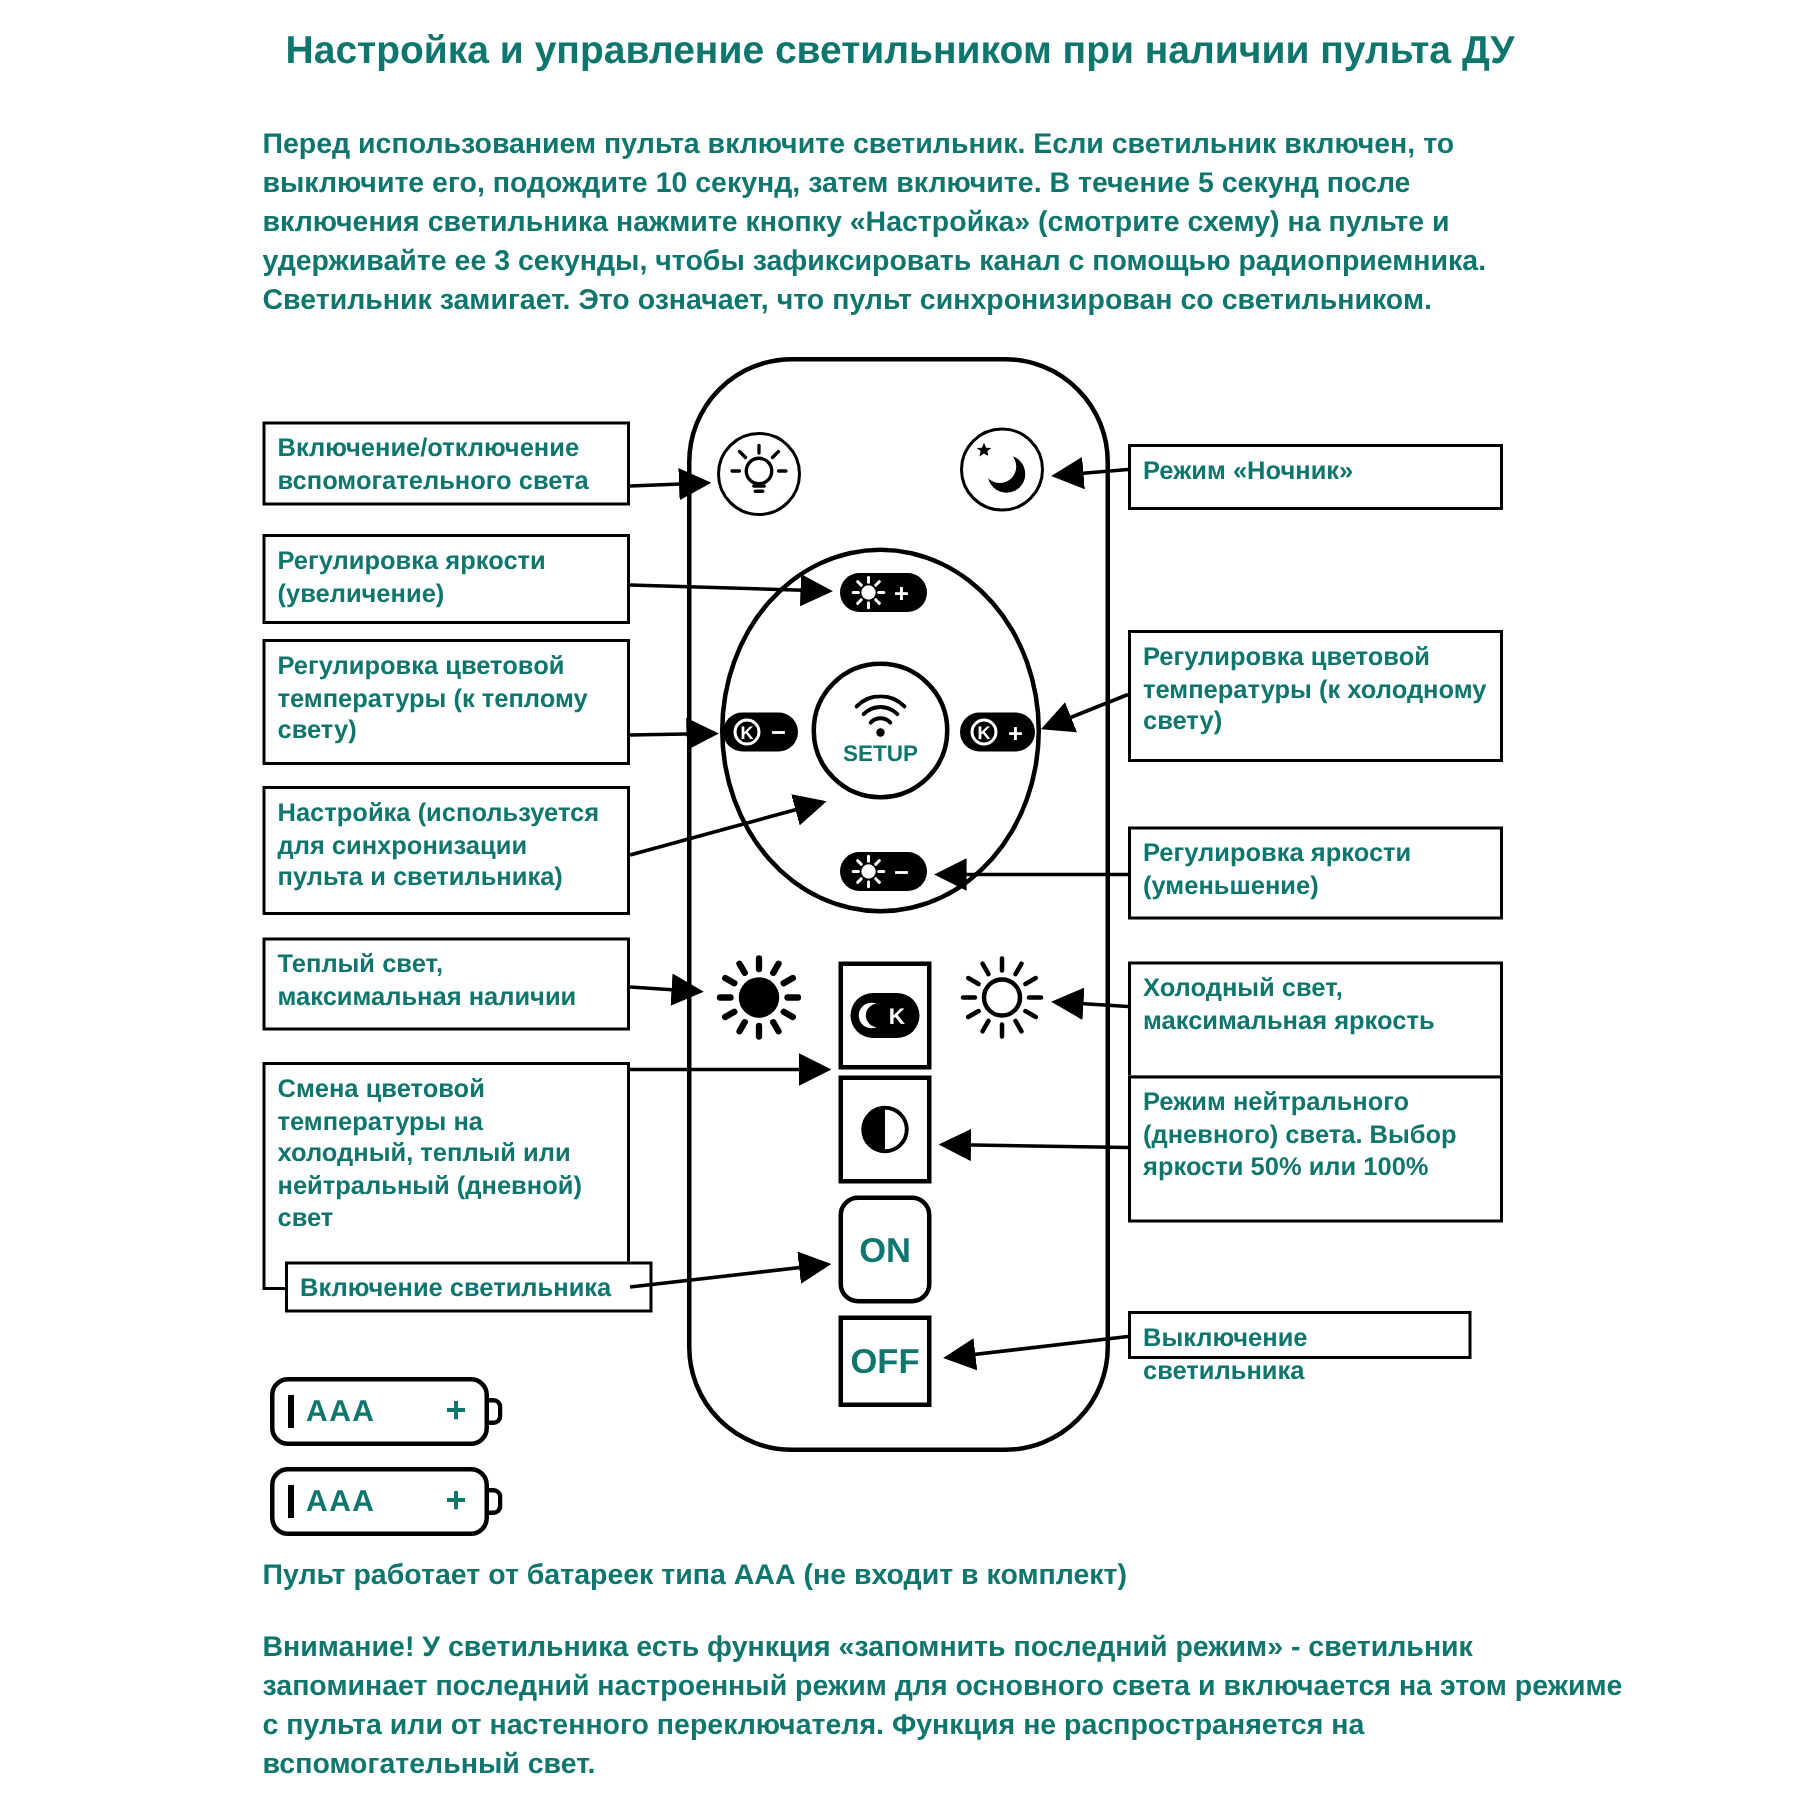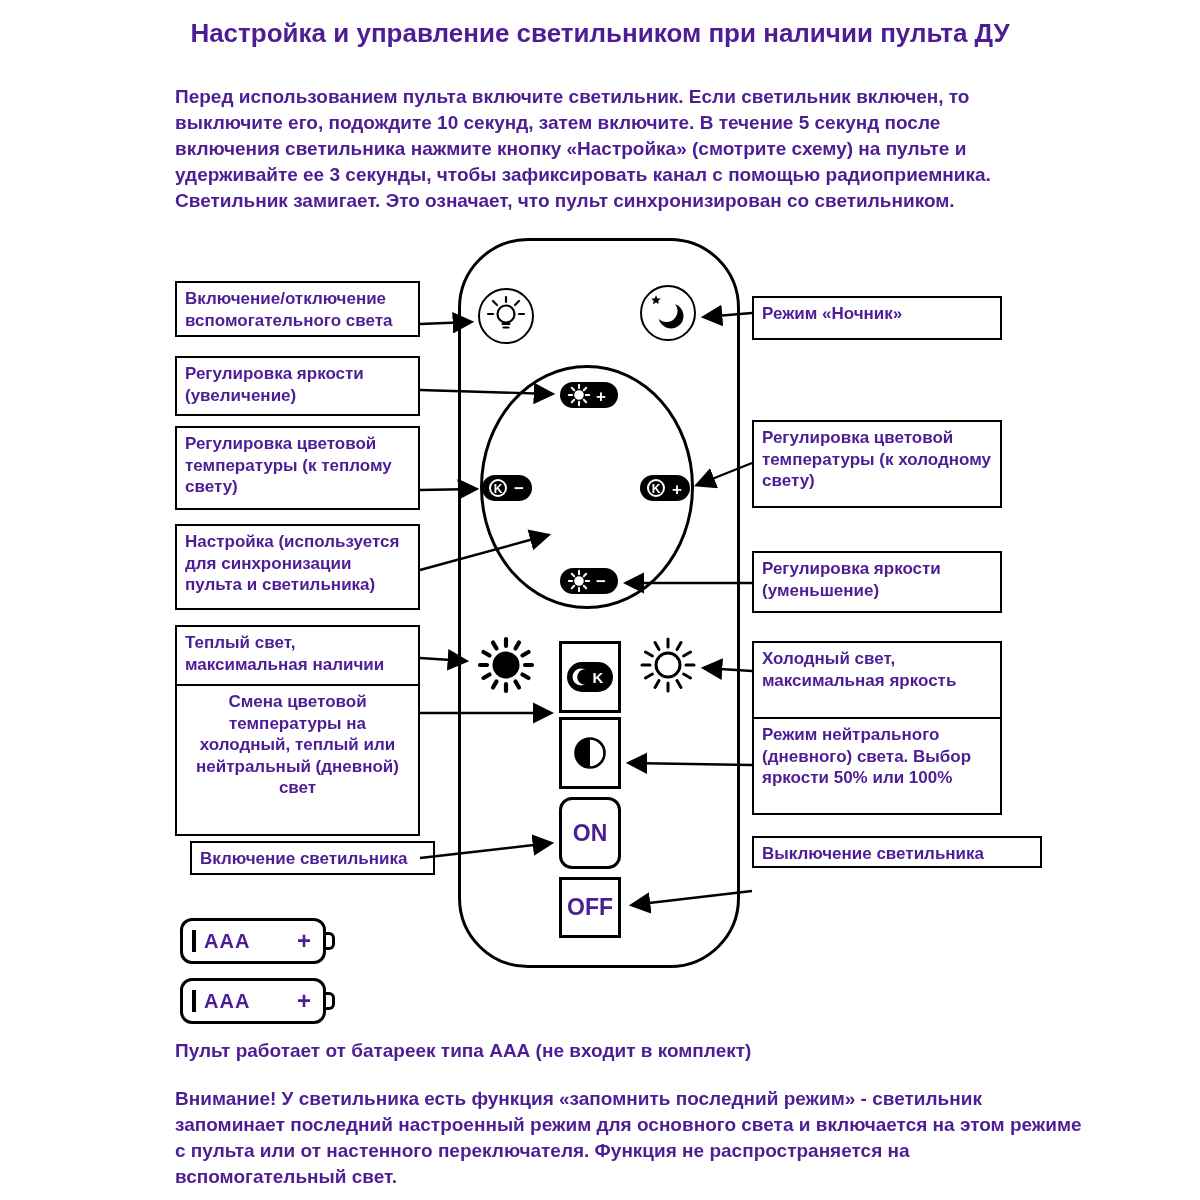--- a/index.html
+++ b/index.html
@@ -1,16 +1,16 @@
 <!DOCTYPE html>
 <html><head>
 <meta charset="utf-8">
 <style>
   html,body{margin:0;padding:0;background:#fff;}
-  .page{position:relative;width:1200px;height:1200px;background:#fff;color:#4c1d95;
+  .page{position:relative;width:1200px;height:1200px;background:#fff;color:#0f766e;
         font-family:"Liberation Sans",sans-serif;font-weight:bold;overflow:hidden;}
   .page-title{position:absolute;left:100px;top:18px;width:1000px;text-align:center;
         font-size:26px;line-height:1.2;margin:0;}
   .intro{position:absolute;left:175px;top:84px;width:862px;font-size:19px;line-height:1.37;margin:0;}
   .warning{position:absolute;left:175px;top:1086px;width:908px;font-size:19px;line-height:1.37;margin:0;}
   .battery-note{position:absolute;left:175px;top:1040px;width:908px;font-size:19px;margin:0;}
 
   .label-box{position:absolute;border:2px solid #000;background:#fff;box-sizing:border-box;
         padding:5px 8px;font-size:17px;line-height:1.27;z-index:5;}
 
@@ -99,20 +99,31 @@
 
   <div class="pill" style="left:481px;top:474px;">
     <svg width="52" height="28" viewBox="0 0 52 28">
       <rect x="1" y="1" width="50" height="26" rx="13" fill="#000"></rect>
       <circle cx="17" cy="14" r="8" fill="none" stroke="#fff" stroke-width="2"></circle>
       <text x="17" y="18.5" class="k-txt">K</text>
       <text x="38" y="20" class="pill-txt">−</text>
     </svg>
   </div>
 
+  <div class="setup-btn">
+    <svg viewBox="0 0 48 32" width="48" height="30">
+      <circle cx="24" cy="27" r="3" fill="#000"></circle>
+      <g fill="none" stroke="#000" stroke-width="2.8" stroke-linecap="round">
+        <path d="M17,20 a9.5,9.5 0 0 1 14,0"></path>
+        <path d="M12,14 a16.5,16.5 0 0 1 24,0"></path>
+        <path d="M7,8.5 a23.5,23.5 0 0 1 34,0"></path>
+      </g>
+    </svg>
+    <span class="setup-label">SETUP</span>
+  </div>
 
   <div class="pill" style="left:639px;top:474px;">
     <svg width="52" height="28" viewBox="0 0 52 28">
       <rect x="1" y="1" width="50" height="26" rx="13" fill="#000"></rect>
       <circle cx="17" cy="14" r="8" fill="none" stroke="#fff" stroke-width="2"></circle>
       <text x="17" y="18.5" class="k-txt">K</text>
       <text x="38" y="20.5" class="pill-txt">+</text>
     </svg>
   </div>
 
@@ -196,29 +207,29 @@
 
   <div class="btn-square" style="top:877px;height:61px;">
     <span class="on-off">OFF</span>
   </div>
 
   <div class="label-box" style="left:175px;top:281px;width:245px;height:56px;">Включение/отключение вспомогательного света</div>
   <div class="label-box" style="left:175px;top:356px;width:245px;height:60px;">Регулировка яркости (увеличение)</div>
   <div class="label-box" style="left:175px;top:426px;width:245px;height:84px;">Регулировка цветовой температуры (к теплому свету)</div>
   <div class="label-box" style="left:175px;top:524px;width:245px;height:86px;">Настройка (используется для синхронизации пульта и светильника)</div>
   <div class="label-box" style="left:175px;top:625px;width:245px;height:62px;">Теплый свет, максимальная наличии</div>
-  <div class="label-box" style="left:175px;top:684px;width:245px;height:152px;text-align:center;">Смена цветовой температуры на холодный, теплый или нейтральный (дневной) свет</div>
+  <div class="label-box" style="left:175px;top:708px;width:245px;height:152px;">Смена цветовой температуры на холодный, теплый или нейтральный (дневной) свет</div>
   <div class="label-box" style="left:175px;top:841px;width:245px;height:34px;margin-left:15px;">Включение светильника</div>
 
   <div class="label-box" style="left:752px;top:296px;width:250px;height:44px;">Режим «Ночник»</div>
   <div class="label-box" style="left:752px;top:551px;width:250px;height:62px;">Регулировка яркости (уменьшение)</div>
   <div class="label-box" style="left:752px;top:420px;width:250px;height:88px;">Регулировка цветовой температуры (к холодному свету)</div>
   <div class="label-box" style="left:752px;top:641px;width:250px;height:78px;">Холодный свет, максимальная яркость</div>
   <div class="label-box" style="left:752px;top:717px;width:250px;height:98px;">Режим нейтрального (дневного) света. Выбор яркости 50% или 100%</div>
-  <div class="label-box" style="left:752px;top:836px;width:290px;height:32px;">Выключение светильника</div>
+  <div class="label-box" style="left:752px;top:874px;width:229px;height:32px;">Выключение светильника</div>
 
   <svg class="arrows" width="1200" height="1200" viewBox="0 0 1200 1200">
     <defs>
       <marker id="ah" viewBox="0 0 10 10" refX="8.5" refY="5" markerWidth="9" markerHeight="9" orient="auto-start-reverse">
         <path d="M0,0 L10,5 L0,10 Z" fill="#000"></path>
       </marker>
     </defs>
     <line x1="420" y1="324" x2="471" y2="322" marker-end="url(#ah)"></line>
     <line x1="420" y1="390" x2="552" y2="394" marker-end="url(#ah)"></line>
     <line x1="420" y1="490" x2="476" y2="489" marker-end="url(#ah)"></line>

